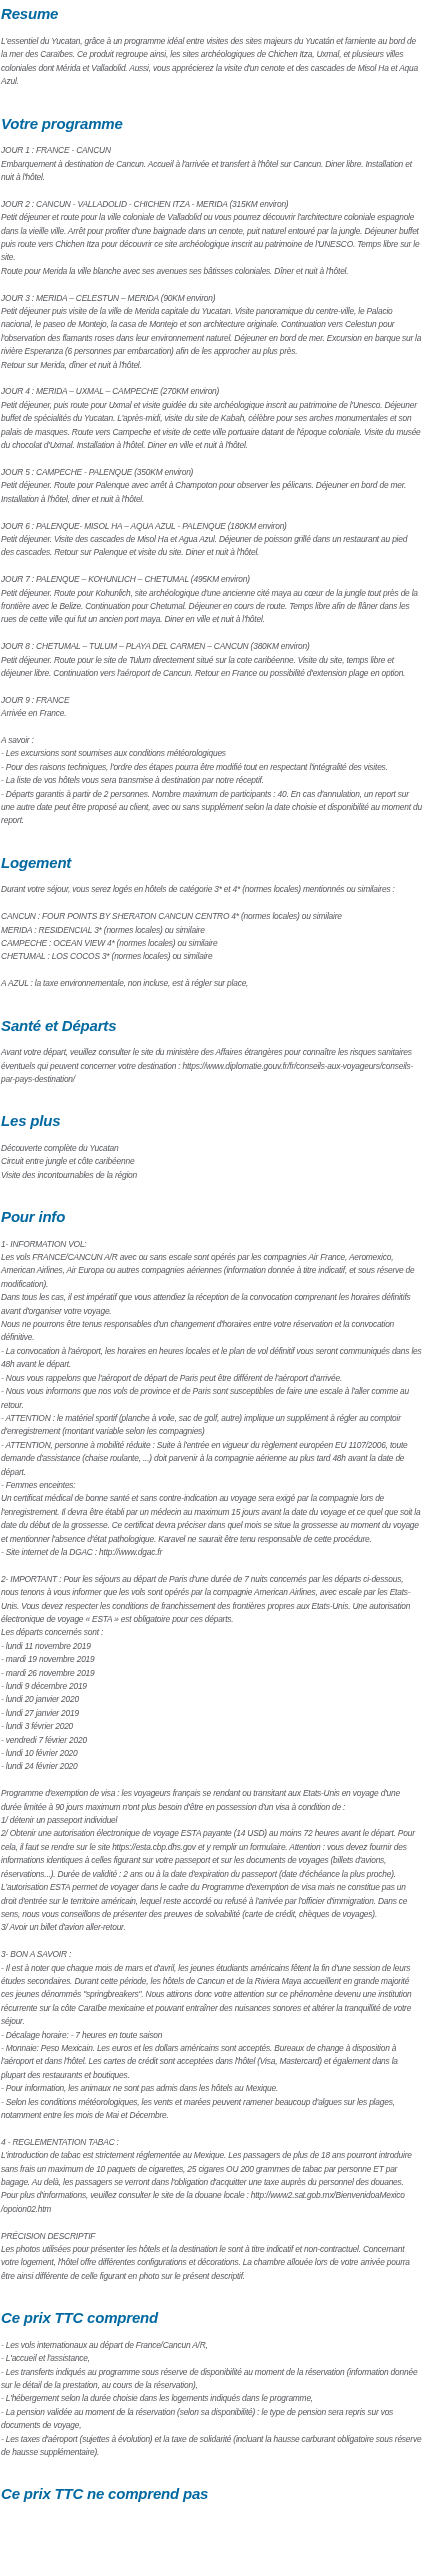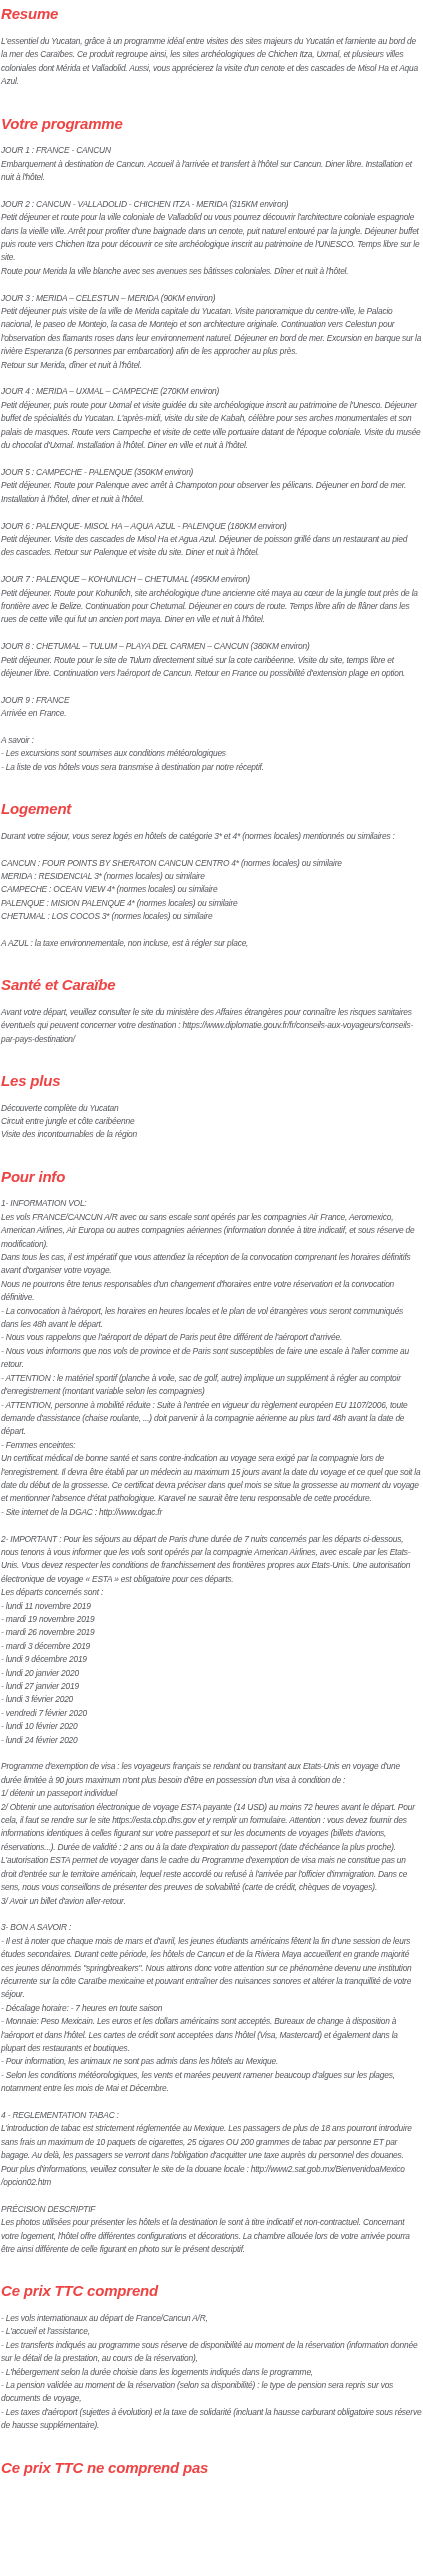--- a/index.html
+++ b/index.html
@@ -17,21 +17,21 @@
   .doc {
     width: 421px;
     padding: 2.2px 1.1px 16.7px 1.1px;
   }
   .section-title {
     font-family: "Liberation Sans", sans-serif;
     font-style: italic;
     font-weight: 700;
     font-size: 15px;
     line-height: 1.15;
-    color: #ef4444;
+    color: #0369a1;
     margin: 26px 0 12.3px 0;
     letter-spacing: -0.2px;
   }
   .section:first-child .section-title {
     margin-top: 3.3px;
   }
   .block {
     margin: 0 0 13.4px 0;
   }
   .block:last-child {
@@ -91,76 +91,76 @@
         <p class="line">JOUR 8 : CHETUMAL – TULUM – PLAYA DEL CARMEN – CANCUN (380KM environ)</p>
         <p class="line">Petit déjeuner. Route pour le site de Tulum directement situé sur la cote caribéenne. Visite du site, temps libre et déjeuner libre. Continuation vers l'aéroport de Cancun. Retour en France ou possibilité d'extension plage en option.</p>
       </div>
       <div class="block">
         <p class="line">JOUR 9 : FRANCE</p>
         <p class="line">Arrivée en France.</p>
       </div>
       <div class="block">
         <p class="line">A savoir :</p>
         <p class="line">- Les excursions sont soumises aux conditions météorologiques</p>
+        <p class="line">- Pour des raisons techniques, l'ordre des étapes pourra être modifié tout en respectant l'intégralité des visites.</p>
         <p class="line">- La liste de vos hôtels vous sera transmise à destination par notre réceptif.</p>
+        <p class="line">- Départs garantis à partir de 2 personnes. Nombre maximum de participants : 40. En cas d'annulation, un report sur une autre date peut être proposé au client, avec ou sans supplément selon la date choisie et disponibilité au moment du report.</p>
       </div>
     </section>
     <section class="section">
       <h2 class="section-title">Logement</h2>
       <div class="block">
         <p class="line">Durant votre séjour, vous serez logés en hôtels de catégorie 3* et 4* (normes locales) mentionnés ou similaires :</p>
       </div>
       <div class="block">
         <p class="line">CANCUN : FOUR POINTS BY SHERATON CANCUN CENTRO 4* (normes locales) ou similaire</p>
         <p class="line">MERIDA : RESIDENCIAL 3* (normes locales) ou similaire</p>
         <p class="line">CAMPECHE : OCEAN VIEW 4* (normes locales) ou similaire</p>
-        <p class="line">PALENQUE : MISION PALENQUE 4* (normes locales) ou similaire</p>
         <p class="line">CHETUMAL : LOS COCOS 3* (normes locales) ou similaire</p>
       </div>
       <div class="block">
         <p class="line">A AZUL : la taxe environnementale, non incluse, est à régler sur place,</p>
       </div>
     </section>
     <section class="section">
-      <h2 class="section-title">Santé et Caraïbe</h2>
+      <h2 class="section-title">Santé et Départs</h2>
       <div class="block">
         <p class="line">Avant votre départ, veuillez consulter le site du ministère des Affaires étrangères pour connaître les risques sanitaires éventuels qui peuvent concerner votre destination : https://www.diplomatie.gouv.fr/fr/conseils-aux-voyageurs/conseils-par-pays-destination/</p>
       </div>
     </section>
     <section class="section">
       <h2 class="section-title">Les plus</h2>
       <div class="block">
         <p class="line">Découverte complète du Yucatan</p>
         <p class="line">Circuit entre jungle et côte caribéenne</p>
         <p class="line">Visite des incontournables de la région</p>
       </div>
     </section>
     <section class="section">
       <h2 class="section-title">Pour info</h2>
       <div class="block">
         <p class="line">1- INFORMATION VOL:</p>
         <p class="line">Les vols FRANCE/CANCUN A/R avec ou sans escale sont opérés par les compagnies Air France, Aeromexico, American Airlines, Air Europa ou autres compagnies aériennes (information donnée à titre indicatif, et sous réserve de modification).</p>
         <p class="line">Dans tous les cas, il est impératif que vous attendiez la réception de la convocation comprenant les horaires définitifs avant d'organiser votre voyage.</p>
         <p class="line">Nous ne pourrons être tenus responsables d'un changement d'horaires entre votre réservation et la convocation définitive.</p>
-        <p class="line">- La convocation à l'aéroport, les horaires en heures locales et le plan de vol étrangères vous seront communiqués dans les 48h avant le départ.</p>
+        <p class="line">- La convocation à l'aéroport, les horaires en heures locales et le plan de vol définitif vous seront communiqués dans les 48h avant le départ.</p>
         <p class="line">- Nous vous rappelons que l'aéroport de départ de Paris peut être différent de l'aéroport d'arrivée.</p>
         <p class="line">- Nous vous informons que nos vols de province et de Paris sont susceptibles de faire une escale à l'aller comme au retour.</p>
         <p class="line">- ATTENTION : le matériel sportif (planche à voile, sac de golf, autre) implique un supplément à régler au comptoir d'enregistrement (montant variable selon les compagnies)</p>
         <p class="line">- ATTENTION, personne à mobilité réduite : Suite à l'entrée en vigueur du règlement européen EU 1107/2006, toute demande d'assistance (chaise roulante, ...) doit parvenir à la compagnie aérienne au plus tard 48h avant la date de départ.</p>
         <p class="line">- Femmes enceintes:</p>
         <p class="line">Un certificat médical de bonne santé et sans contre-indication au voyage sera exigé par la compagnie lors de l'enregistrement. Il devra être établi par un médecin au maximum 15 jours avant la date du voyage et ce quel que soit la date du début de la grossesse. Ce certificat devra préciser dans quel mois se situe la grossesse au moment du voyage et mentionner l'absence d'état pathologique. Karavel ne saurait être tenu responsable de cette procédure.</p>
         <p class="line">- Site internet de la DGAC : http://www.dgac.fr</p>
       </div>
       <div class="block">
         <p class="line">2- IMPORTANT : Pour les séjours au départ de Paris d'une durée de 7 nuits concernés par les départs ci-dessous, nous tenons à vous informer que les vols sont opérés par la compagnie American Airlines, avec escale par les Etats-Unis. Vous devez respecter les conditions de franchissement des frontières propres aux Etats-Unis. Une autorisation électronique de voyage « ESTA » est obligatoire pour ces départs.</p>
         <p class="line">Les départs concernés sont :</p>
         <p class="line">- lundi 11 novembre 2019</p>
         <p class="line">- mardi 19 novembre 2019</p>
         <p class="line">- mardi 26 novembre 2019</p>
-        <p class="line">- mardi 3 décembre 2019</p>
         <p class="line">- lundi 9 décembre 2019</p>
         <p class="line">- lundi 20 janvier 2020</p>
         <p class="line">- lundi 27 janvier 2019</p>
         <p class="line">- lundi 3 février 2020</p>
         <p class="line">- vendredi 7 février 2020</p>
         <p class="line">- lundi 10 février 2020</p>
         <p class="line">- lundi 24 février 2020</p>
       </div>
       <div class="block">
         <p class="line">Programme d'exemption de visa : les voyageurs français se rendant ou transitant aux Etats-Unis en voyage d'une durée limitée à 90 jours maximum n'ont plus besoin d'être en possession d'un visa à condition de :</p>

